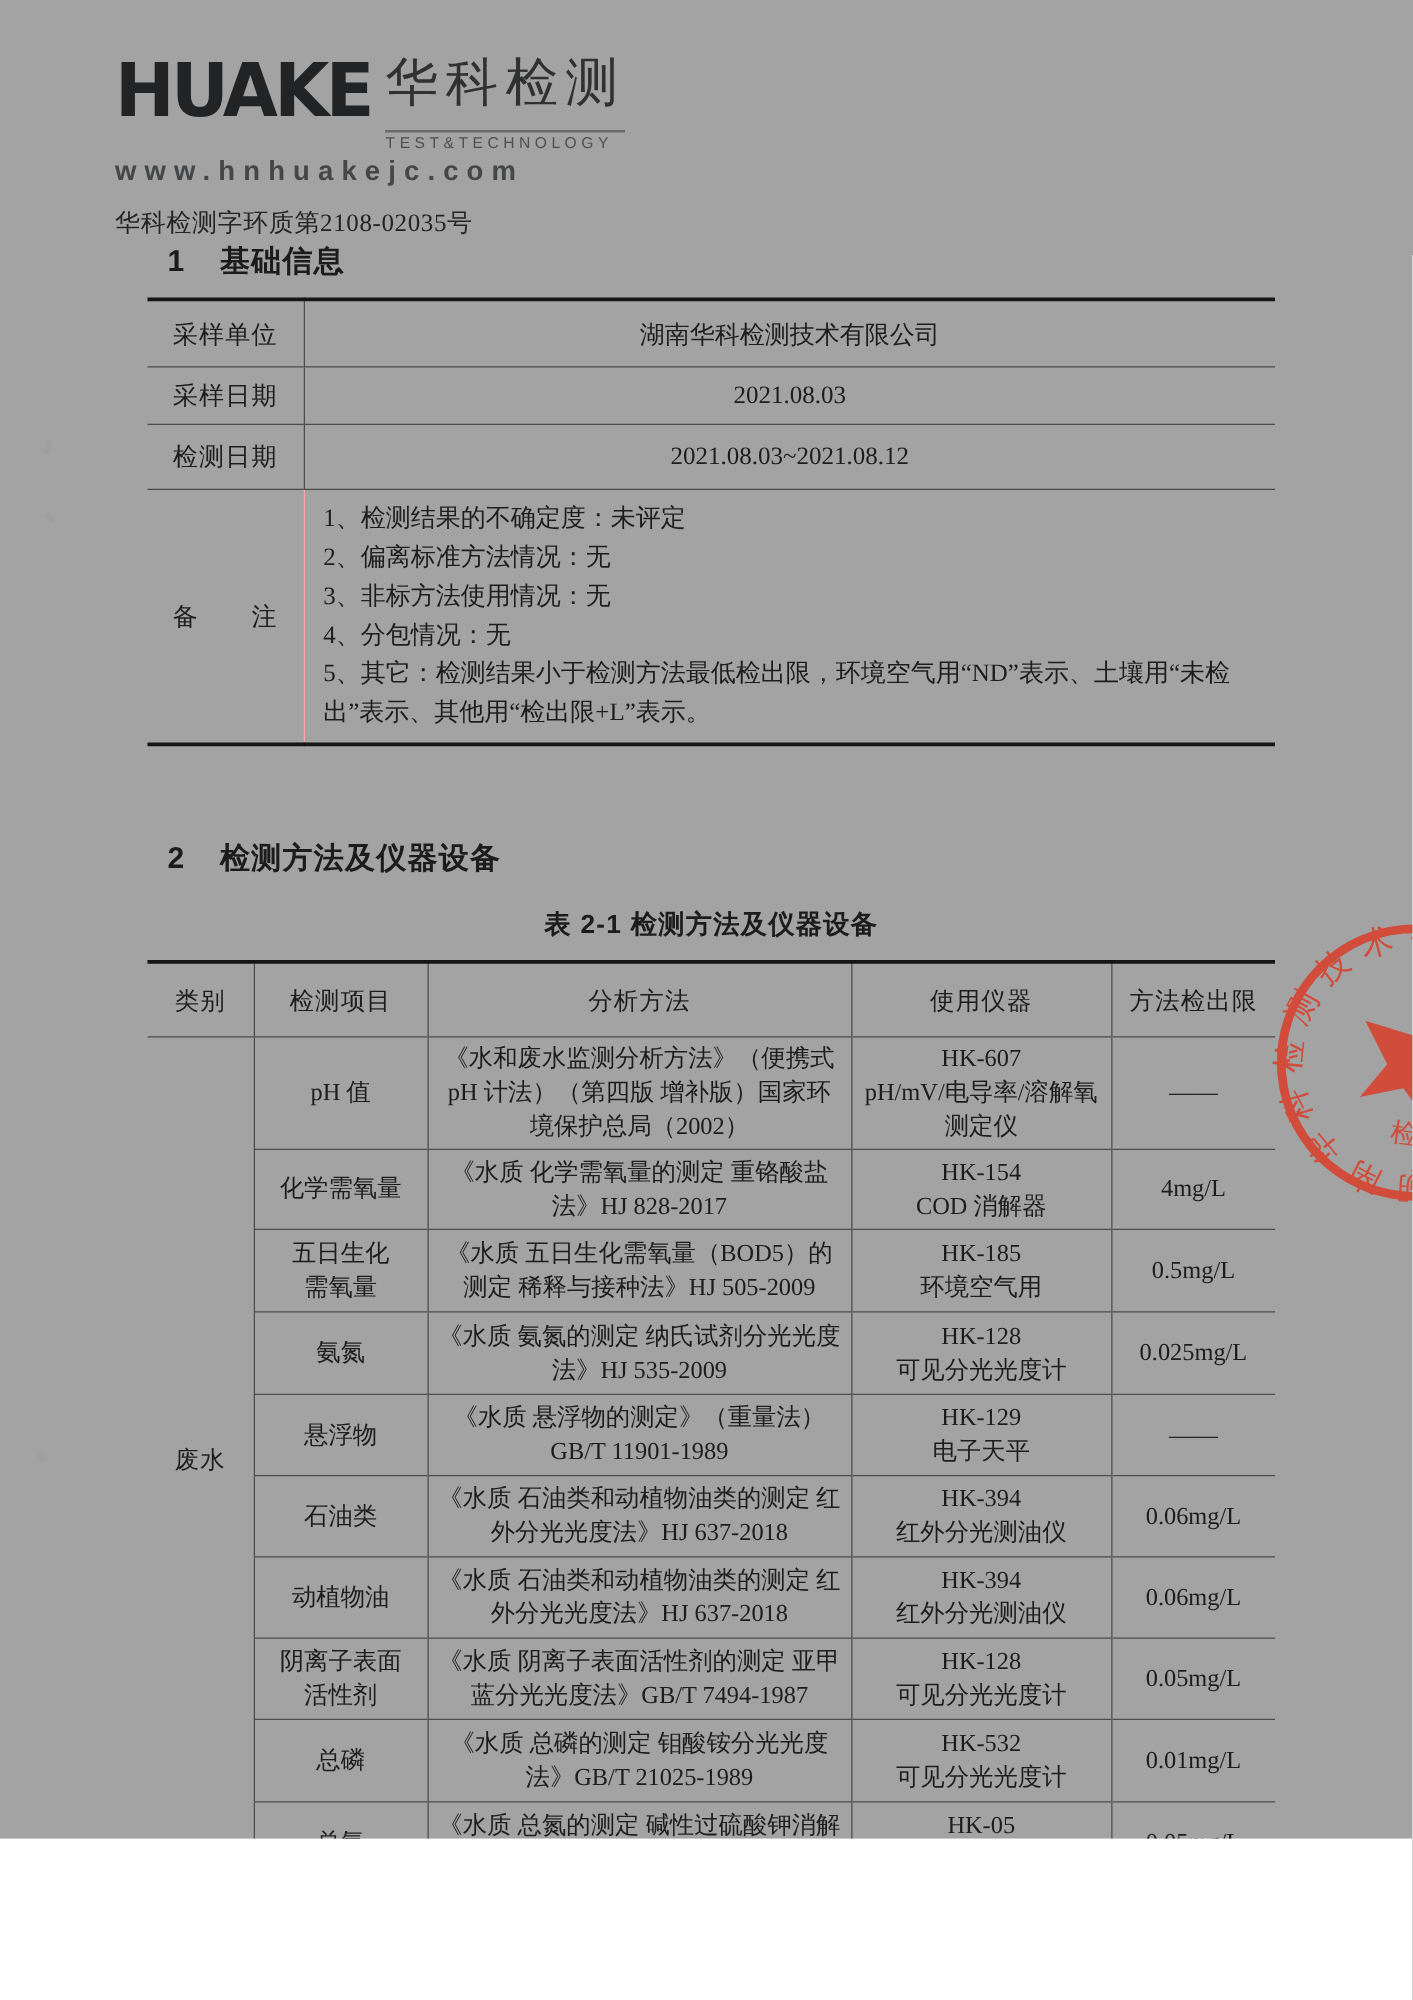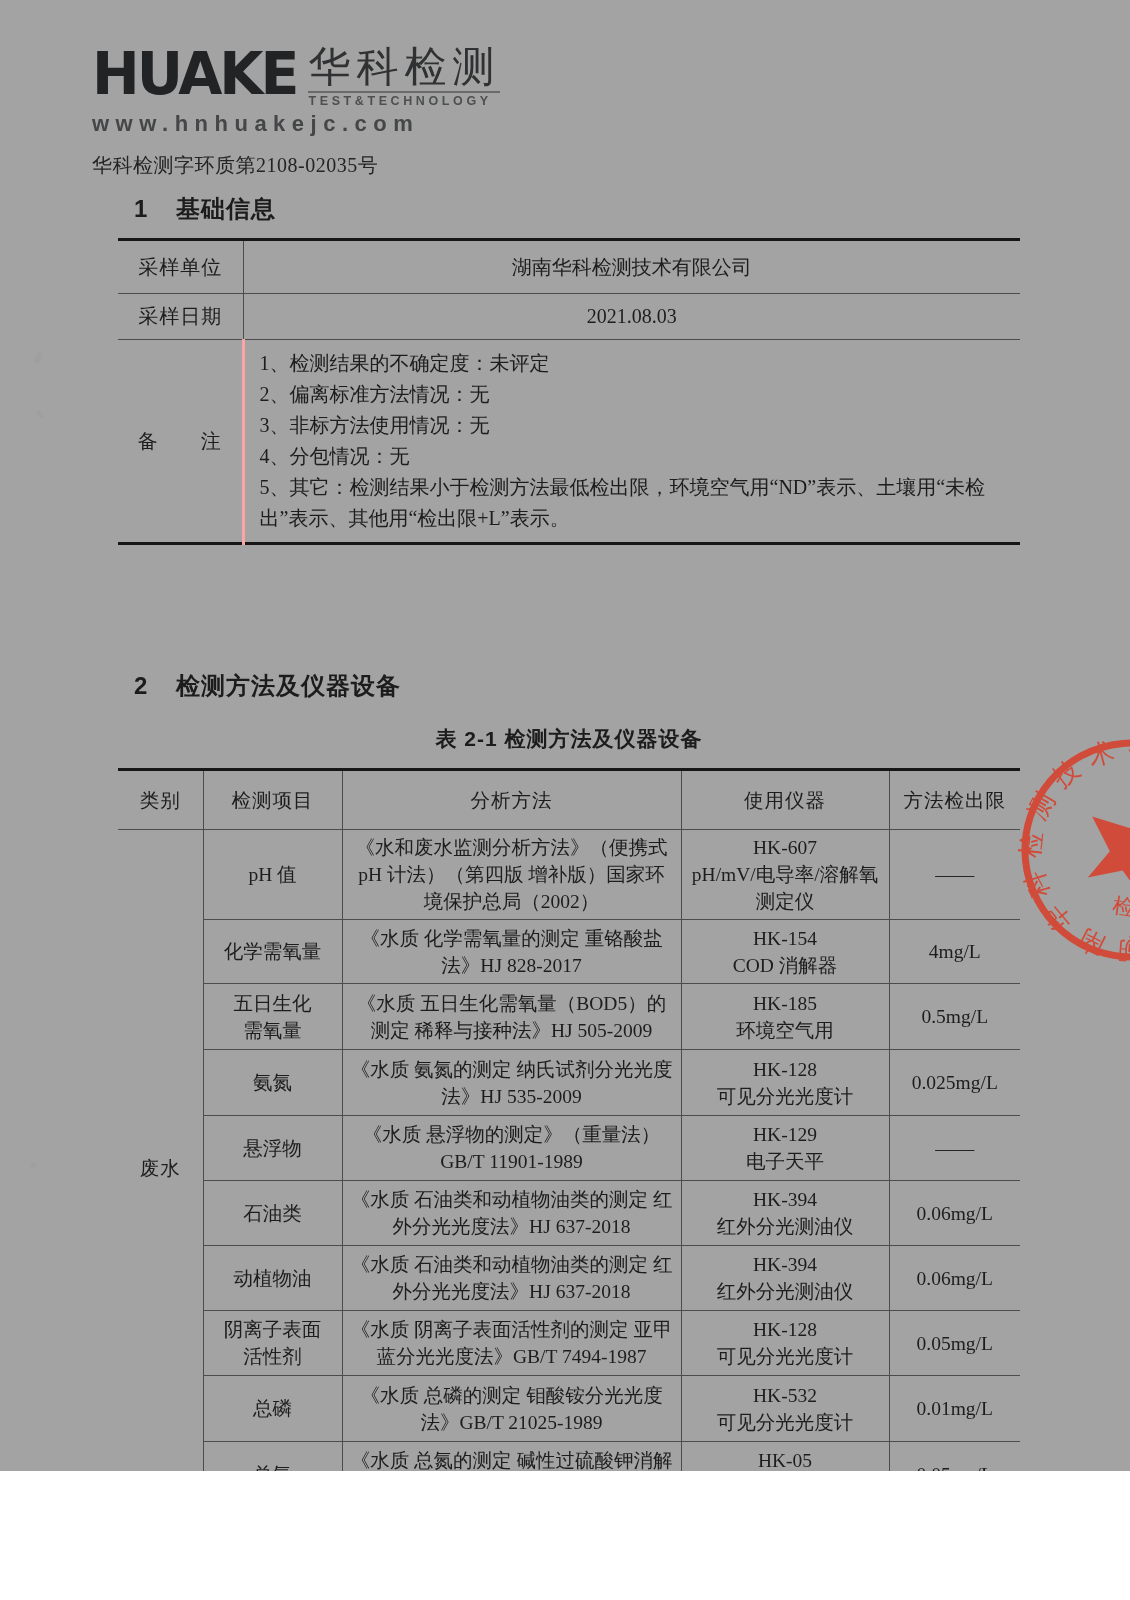--- a/index.html
+++ b/index.html
@@ -15,22 +15,22 @@
     font-family:"DejaVu Sans","Liberation Sans",sans-serif;
     font-weight:900;font-size:57px;line-height:.95;letter-spacing:-3px;
     color:#222324;transform:scaleY(1.04);
   }
   .logo-right{margin-left:12px;}
   .cn-name{
     display:block;font-family:"Liberation Serif",serif;
     font-size:42px;line-height:1.02;letter-spacing:6px;color:#303132;
   }
   .tagline{
-    display:block;margin-top:2px;padding-top:1px;border-top:2px solid #6a6a6a;
-    font-family:"Liberation Sans",sans-serif;font-size:12.5px;font-weight:700;
+    display:block;margin-top:15px;padding-top:1px;border-top:2px solid #6a6a6a;
+    font-family:"Liberation Sans",sans-serif;font-size:12.5px;font-weight:400;
     letter-spacing:3.6px;color:#4e4f50;
   }
   .website{
     margin-top:3px;font-family:"Liberation Sans",sans-serif;font-weight:600;
     font-size:22px;letter-spacing:6.5px;color:#454647;
   }
   .doc-number{margin-top:15px;font-size:20px;color:#242424;letter-spacing:.5px;}
 
   
   .sec-heading{
@@ -53,21 +53,21 @@
     position:absolute;left:118px;top:238px;width:902px;
     border-top:3.5px solid #161616;border-bottom:3.5px solid #161616;
     font-size:20px;
   }
   .t1 td{vertical-align:middle;border-top:1px solid #4c4c4c;}
   .t1 tr.first td{border-top:none;}
   .t1 .lbl{text-align:center;letter-spacing:1px;}
   .t1 .val{border-left:1px solid #4c4c4c;text-align:center;}
   .t1 .val.left{text-align:left;padding-left:15px;}
   .t1 .remark-content{
-    border-left:3px solid #fca5a5;text-align:left;
+    border-left:1px solid #fca5a5;text-align:left;
     padding:8px 14px 8px 15px;line-height:31px;
   }
 
   
   .t2{
     position:absolute;left:118px;top:768px;width:902px;
     border-top:3.5px solid #161616;border-bottom:3.5px solid #161616;
     font-size:19.5px;
   }
   .t2 th{
@@ -123,20 +123,24 @@
         <col style="width:777px">
       </colgroup>
     <tbody>
         <tr class="first" style="height:54px">
       <td class="lbl">采样单位</td>
       <td class="val">湖南华科检测技术有限公司</td>
     </tr>
     <tr style="height:46px">
       <td class="lbl">采样日期</td>
       <td class="val">2021.08.03</td>
+    </tr>
+    <tr style="height:52px">
+      <td class="lbl">检测日期</td>
+      <td class="val">2021.08.03~2021.08.12</td>
     </tr>
     <tr style="height:192px">
       <td class="lbl">备　　注</td>
       <td class="remark-content">
         <div>1、检测结果的不确定度：未评定</div>
         <div>2、偏离标准方法情况：无</div>
         <div>3、非标方法使用情况：无</div>
         <div>4、分包情况：无</div>
         <div>5、其它：检测结果小于检测方法最低检出限，环境空气用“ND”表示、土壤用“未检出”表示、其他用“检出限+L”表示。</div>
       </td>

